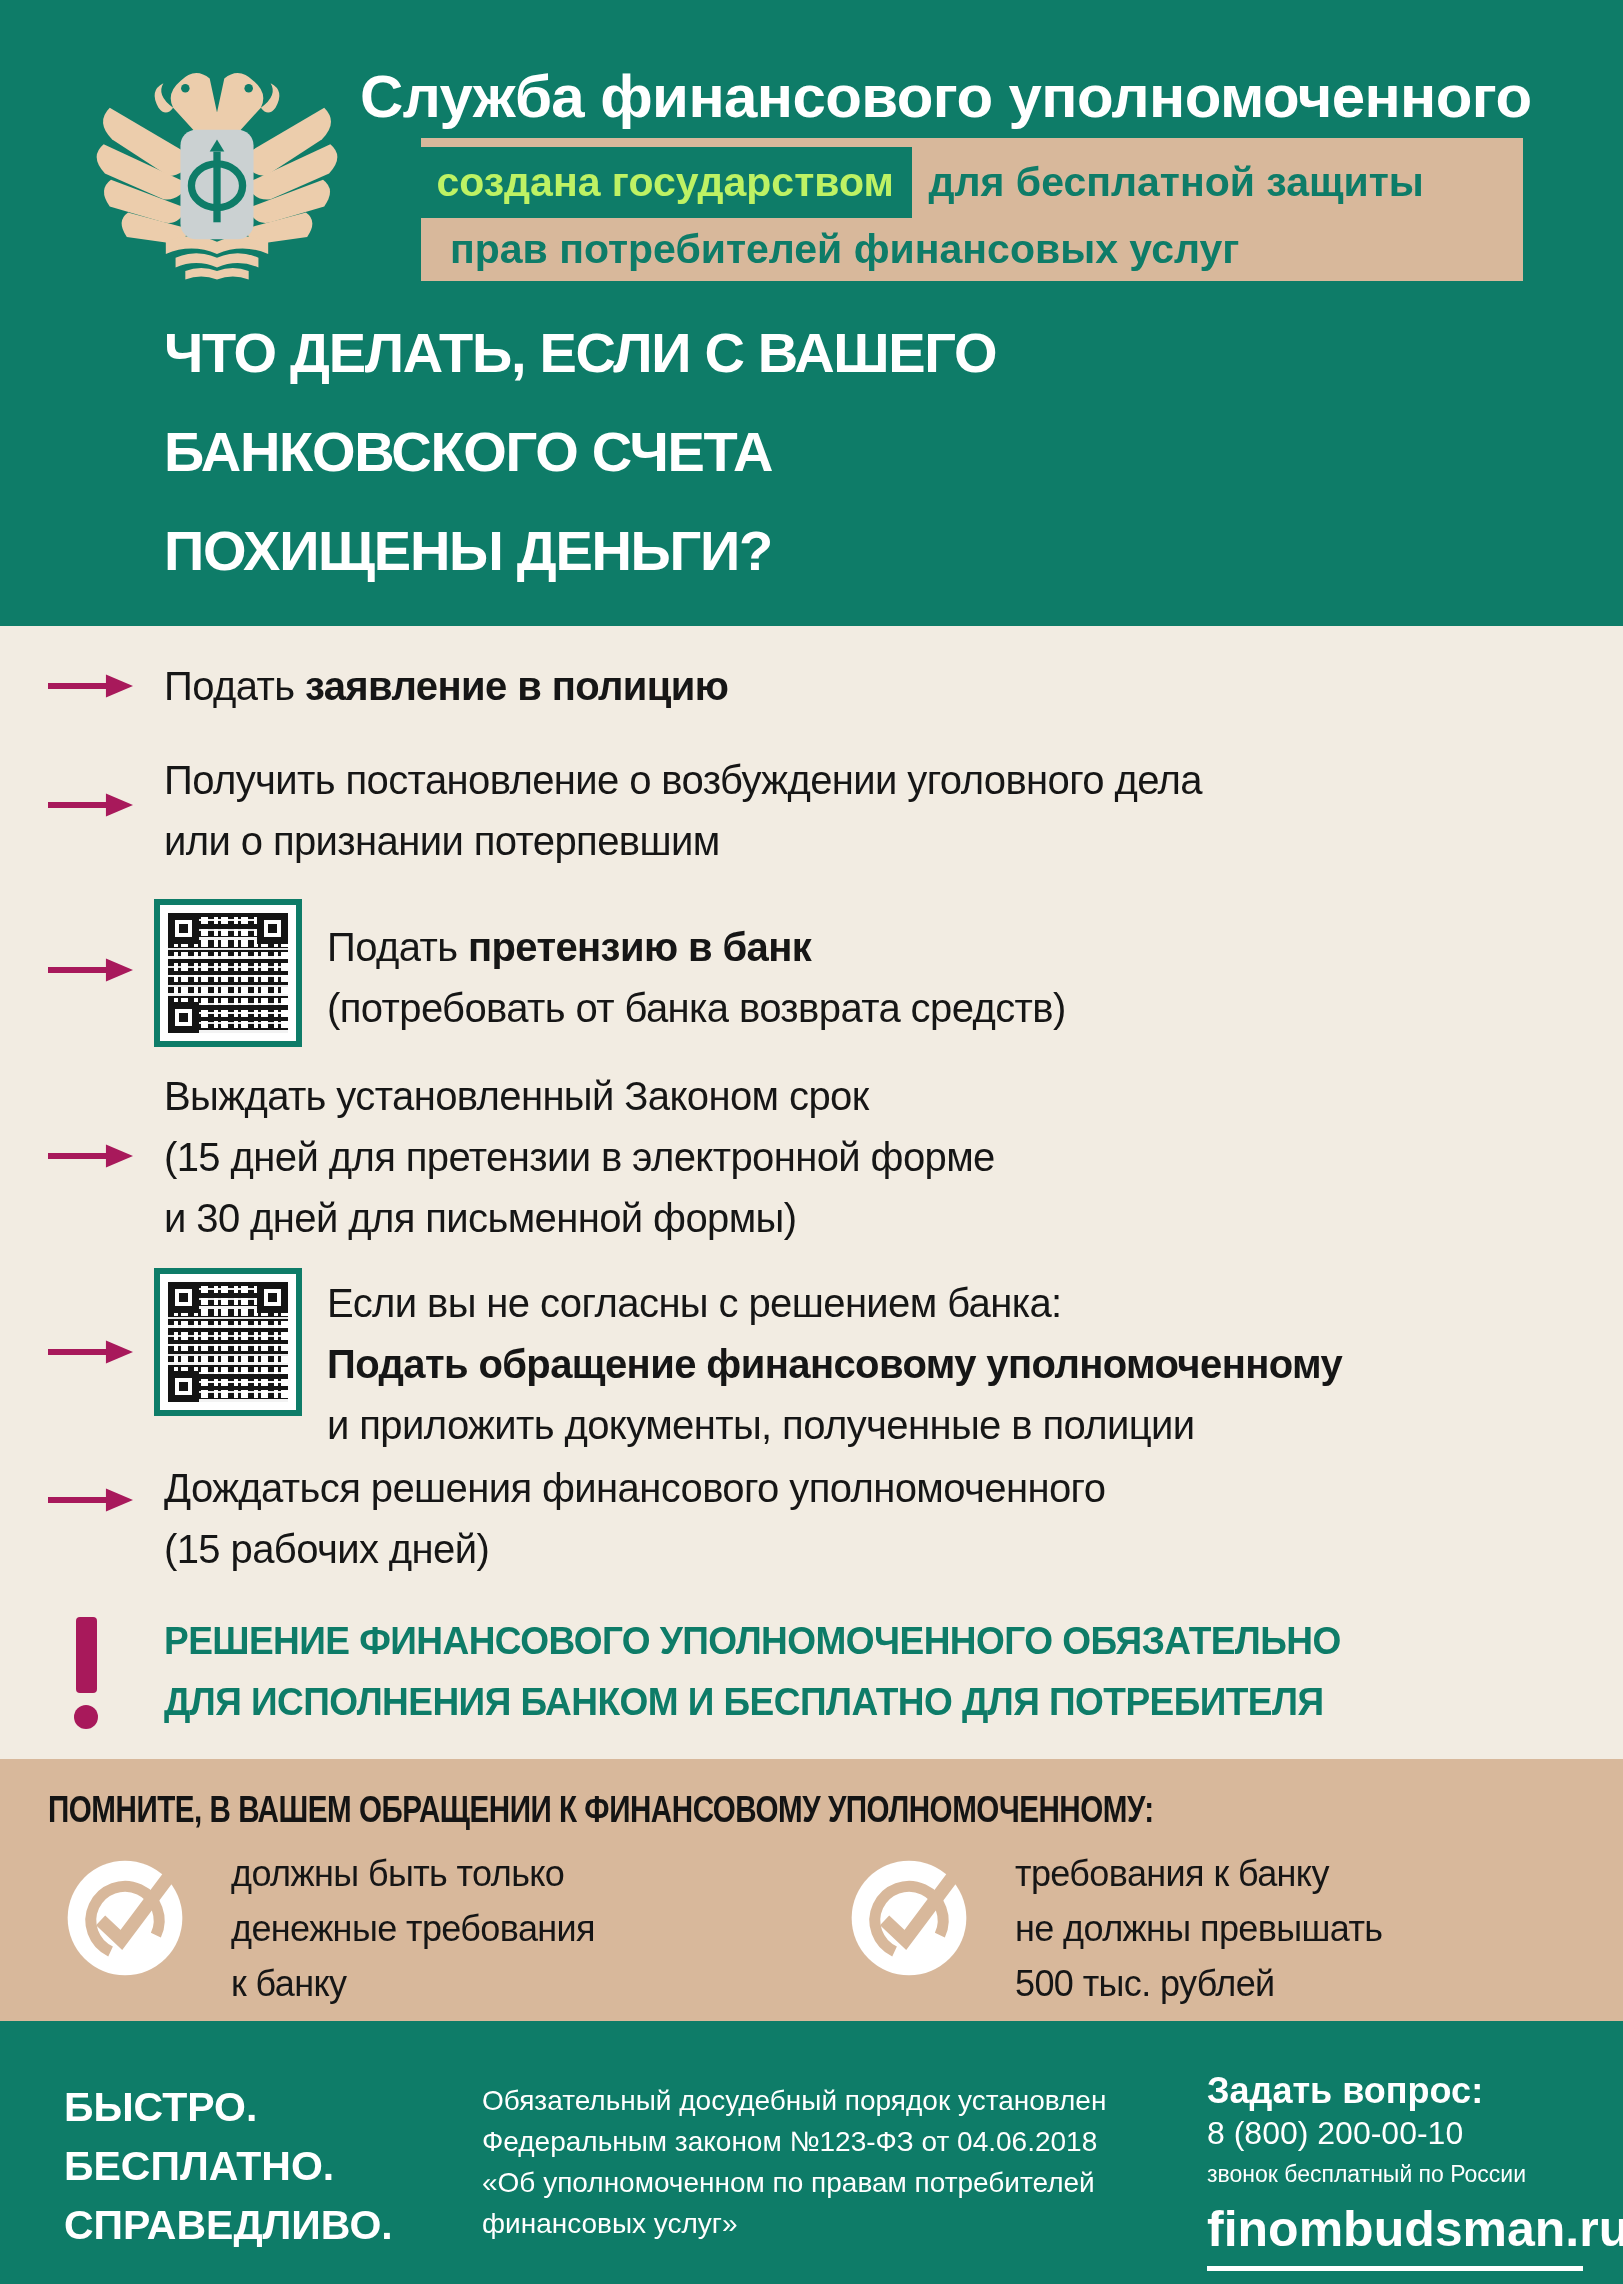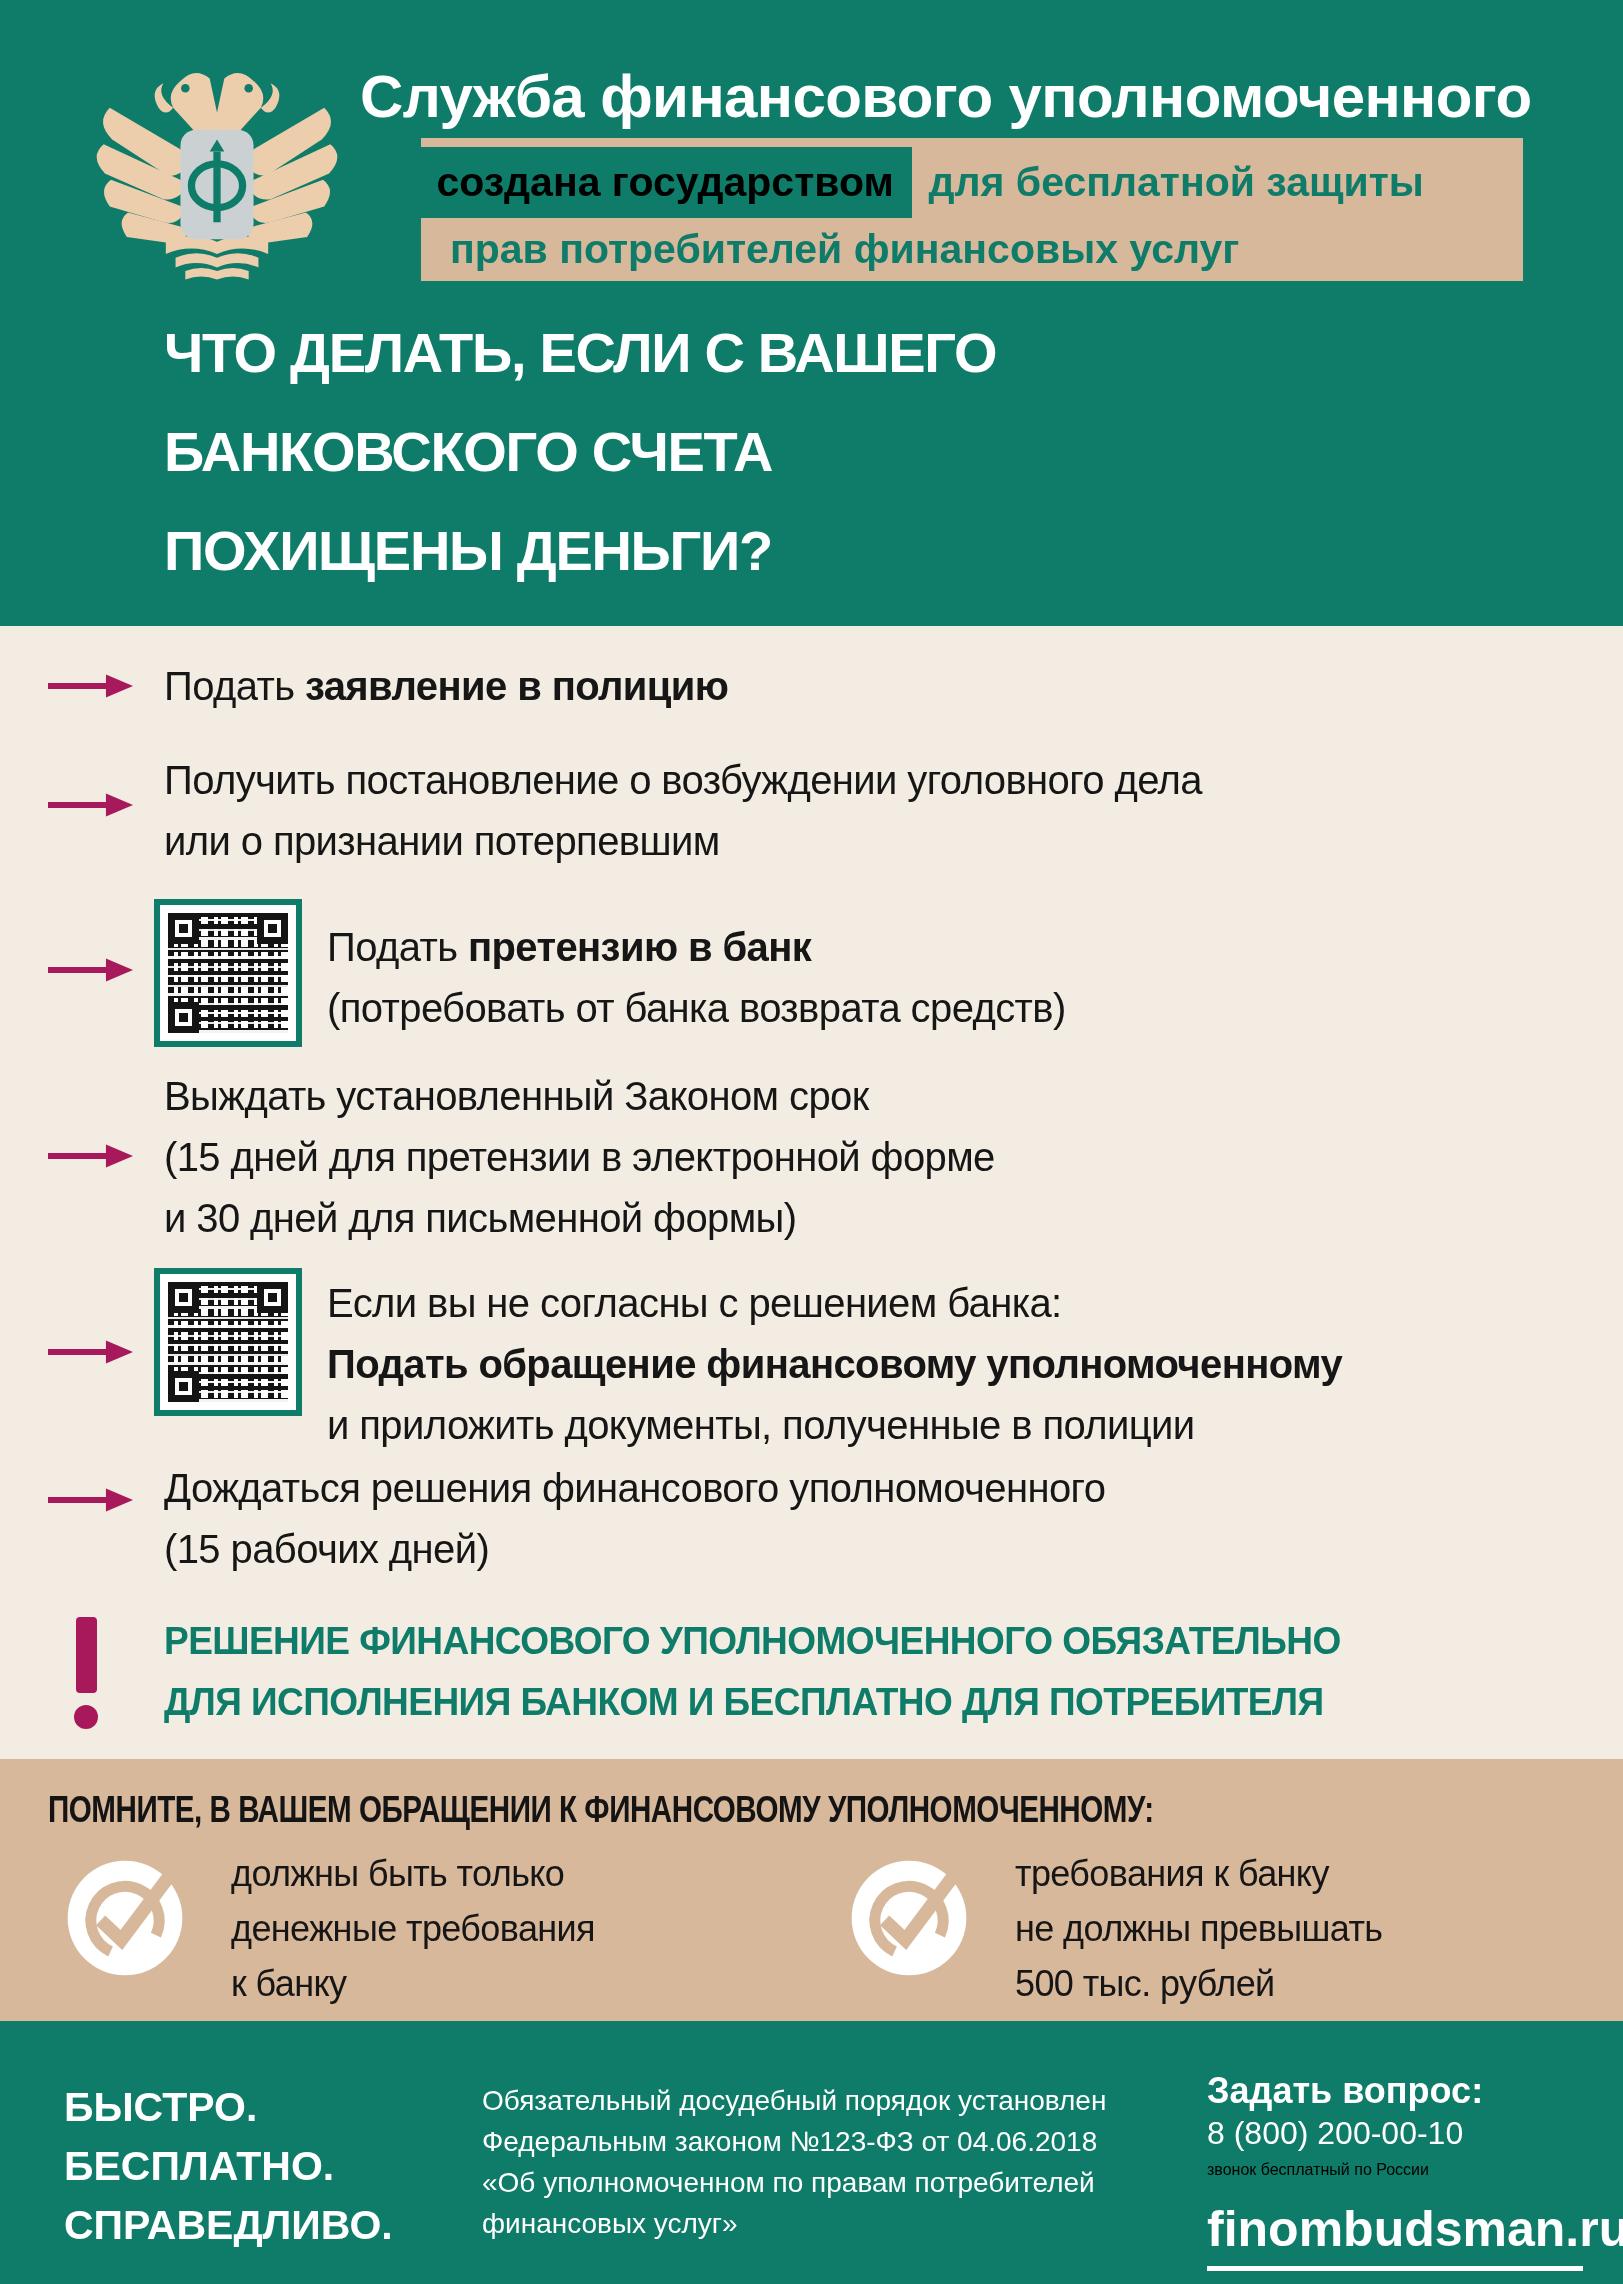--- a/index.html
+++ b/index.html
@@ -4,21 +4,21 @@
 <style>
   html,body{margin:0;padding:0;background:#777;}
   #poster{position:relative;width:1624px;height:2284px;background:#f2ece2;overflow:hidden;
           font-family:"Liberation Sans", sans-serif;}
   .abs{position:absolute;}
   
   .hdr{left:0;top:0;width:1624px;height:626px;background:#0e7c68;}
   .org-title{left:360px;top:62px;color:#fff;font-size:60px;font-weight:600;letter-spacing:-0.6px;white-space:nowrap;}
   .tagline-box{left:421px;top:138px;width:1102px;height:143px;background:#d8b89b;}
   .tagline-row{position:absolute;left:0;top:9px;height:71px;display:flex;align-items:center;white-space:nowrap;}
-  .tag-hl{display:inline-flex;align-items:center;height:71px;background:#0e7c68;color:#000000;
+  .tag-hl{display:inline-flex;align-items:center;height:71px;background:#0e7c68;color:#bef264;
           font-size:41px;font-weight:700;padding:0 18px 0 15.4px;}
   .tag-rest{color:#0e7c68;font-size:41px;font-weight:700;margin-left:16.7px;}
   .tagline-row2{position:absolute;left:29px;top:82px;height:58px;display:flex;align-items:center;
           color:#0e7c68;font-size:41px;font-weight:700;white-space:nowrap;}
   .main-title{left:164px;top:303px;color:#fff;font-size:56px;font-weight:700;line-height:99px;
           letter-spacing:-1.3px;white-space:nowrap;}
   
   .step-text{color:#161616;font-size:40px;line-height:61px;letter-spacing:-0.6px;white-space:nowrap;}
   .step-text b{font-weight:700;}
   .arrow{width:85px;height:26px;}
@@ -41,21 +41,21 @@
   .remind-title{position:absolute;left:48px;top:29.5px;color:#141414;font-size:37px;font-weight:700;
              letter-spacing:-0.6px;white-space:nowrap;transform:scaleX(.80);transform-origin:left top;}
   .check{position:absolute;width:122px;height:122px;}
   .rem-text{position:absolute;color:#161616;font-size:36px;line-height:55px;letter-spacing:-0.6px;white-space:nowrap;}
   
   .ftr{left:0;top:2021px;width:1624px;height:263px;background:#0e7c68;color:#fff;}
   .slogan{position:absolute;left:64px;top:57px;font-size:41px;font-weight:700;line-height:59px;letter-spacing:0;}
   .legal{position:absolute;left:482px;top:59px;font-size:28px;font-weight:400;line-height:41px;color:#fff;}
   .ask{position:absolute;left:1207px;top:49px;font-size:36px;font-weight:700;}
   .phone{position:absolute;left:1207px;top:94px;font-size:32px;font-weight:400;}
-  .phone-note{position:absolute;left:1207px;top:140px;font-size:16px;color:#000000;}
+  .phone-note{position:absolute;left:1207px;top:140px;font-size:23px;color:#ffffff;}
   .site{position:absolute;left:1207px;top:179px;font-size:50px;font-weight:700;}
   .site-underline{position:absolute;left:1207px;top:245px;width:376px;height:4.5px;background:#fff;}
 </style>
 </head>
 <body>
 
 <div id="poster">
 
   <div class="abs hdr">
 

